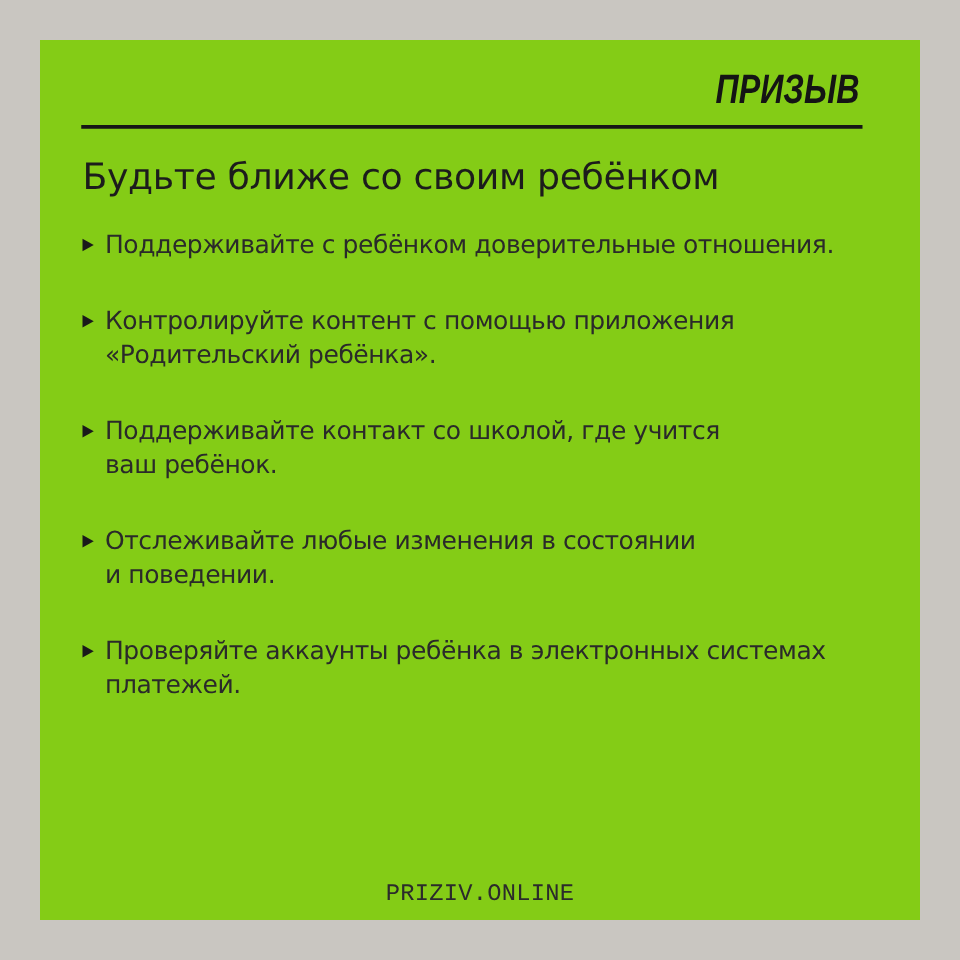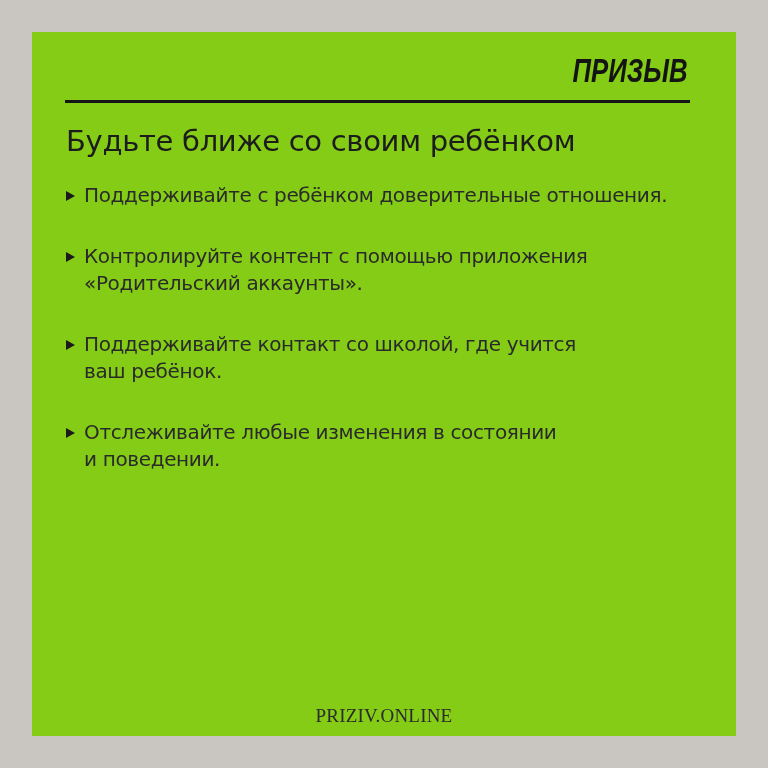--- a/index.html
+++ b/index.html
@@ -86,21 +86,21 @@
       border-top: 5px solid transparent;
       border-bottom: 5px solid transparent;
       border-left: 9px solid #1a1a1a;
     }
     .footer {
       position: absolute;
       left: 0;
       right: 0;
       top: 674px;
       text-align: center;
-      font-family: Liberation Serif, serif;
+      font-family: Liberation Mono, monospace;
       font-size: 19px;
       color: #2b2b2b;
       letter-spacing: 0.2px;
       line-height: 1;
     }
   </style>
 </head>
 <body>
 
 <div class="card">
@@ -110,28 +110,33 @@
   <h1 class="title">Будьте ближе со своим ребёнком</h1>
 
   <ul class="list">
     <li class="item">
       <span class="bullet"></span>
       <span>Поддерживайте с ребёнком доверительные отношения.</span>
     </li>
     <li class="item">
       <span class="bullet"></span>
       <span>Контролируйте контент с помощью приложения</span><br>
-      <span>«Родительский аккаунты».</span>
+      <span>«Родительский ребёнка».</span>
     </li>
     <li class="item">
       <span class="bullet"></span>
       <span>Поддерживайте контакт со школой, где учится</span><br>
       <span>ваш ребёнок.</span>
     </li>
     <li class="item">
       <span class="bullet"></span>
       <span>Отслеживайте любые изменения в состоянии</span><br>
       <span>и поведении.</span>
     </li>
+    <li class="item">
+      <span class="bullet"></span>
+      <span>Проверяйте аккаунты ребёнка в электронных системах</span><br>
+      <span>платежей.</span>
+    </li>
   </ul>
 
   <div class="footer">PRIZIV.ONLINE</div>
 </div>
 
 </body></html>

